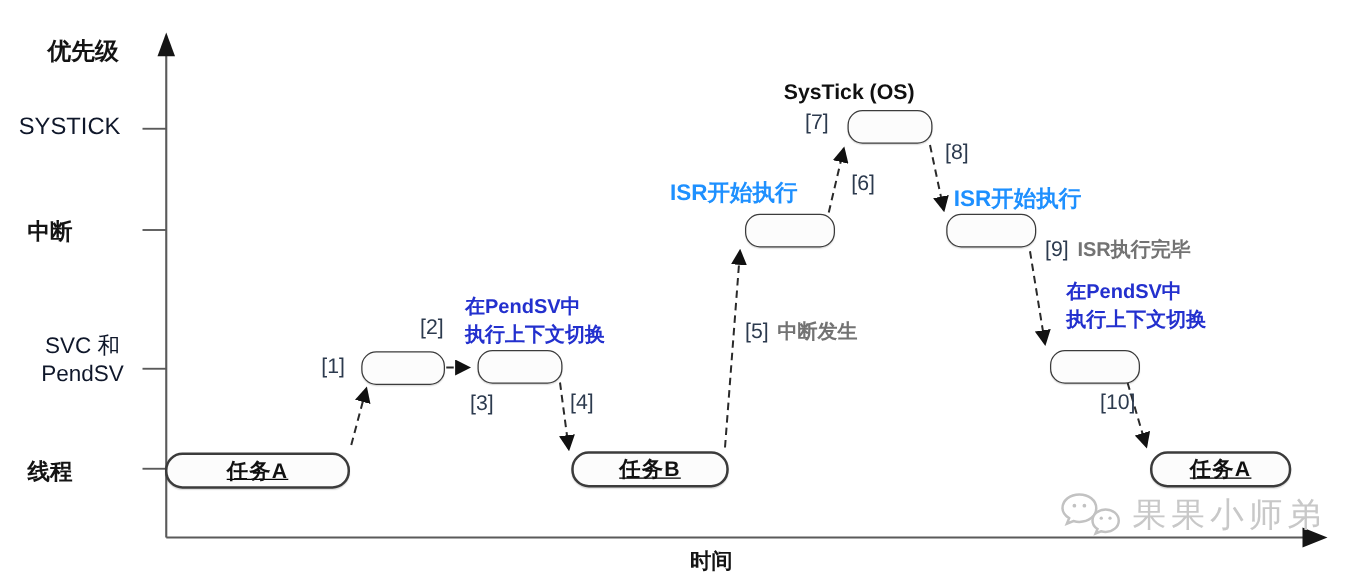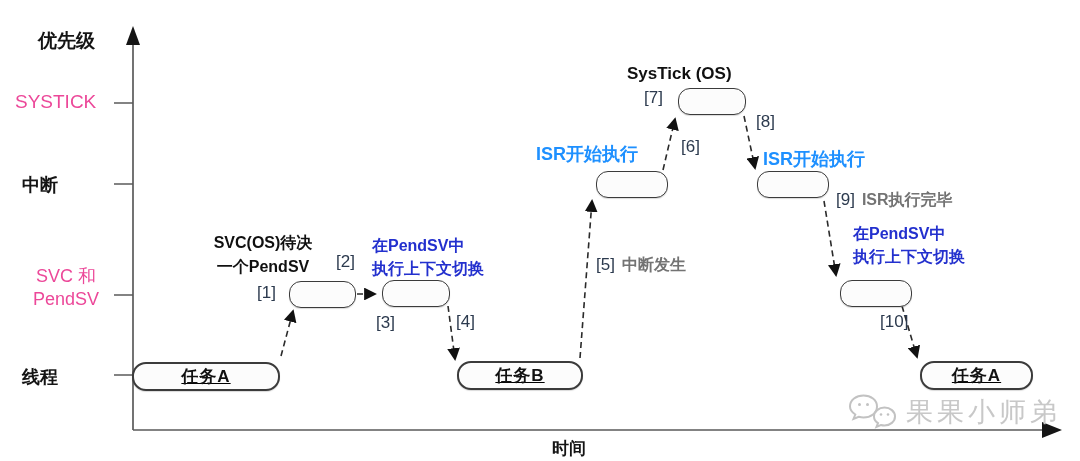--- a/index.html
+++ b/index.html
@@ -10,21 +10,21 @@
   .stage svg.wires{position:absolute;left:0;top:0;z-index:1;}
   .abs{position:absolute;z-index:2;}
   .box{
     position:absolute;z-index:3;background:#fcfcfc;border:2px solid #3b3b3b;
     border-radius:14px;display:flex;align-items:center;justify-content:center;
     box-sizing:border-box;box-shadow:0 1px 1px rgba(0,0,0,0.15);text-decoration:underline;
   }
   .box.small{border-width:1.7px;border-radius:12px;}
   .box-label{font-weight:bold;font-size:17px;color:#111;letter-spacing:1px;}
   .ylab-bold{font-weight:bold;font-size:18px;color:#141414;}
-  .ylab-gray{font-size:19px;color:#ec4899;}
+  .ylab-gray{font-size:19px;color:#0f172a;}
   .step{
     position:absolute;z-index:4;font-size:17px;color:#2c3a4e;
     font-family:"Liberation Sans","DejaVu Sans",sans-serif;
   }
   .ann-black{position:absolute;z-index:4;font-weight:bold;font-size:16px;color:#101010;line-height:24px;}
   .ann-lightblue{position:absolute;z-index:4;font-weight:bold;font-size:18px;color:#1E90FF;}
   .ann-darkblue{position:absolute;z-index:4;font-weight:bold;font-size:16px;color:#2330CE;line-height:23px;}
   .composite{position:absolute;z-index:4;display:flex;gap:7px;align-items:baseline;white-space:nowrap;}
   .composite .num{font-size:17px;color:#2c3a4e;}
   .composite .txt{font-weight:bold;font-size:16px;color:#737373;}
@@ -88,24 +88,20 @@
     <span class="box-label">任务B</span>
   </div>
   <div class="box small" style="left:596px;top:171px;width:72px;height:27px;"></div>
   <div class="box small" style="left:678px;top:88px;width:68px;height:27px;"></div>
   <div class="box small" style="left:757px;top:171px;width:72px;height:27px;"></div>
   <div class="box small" style="left:840px;top:280px;width:72px;height:27px;"></div>
   <div class="box" style="left:920px;top:361px;width:113px;height:29px;">
     <span class="box-label">任务A</span>
   </div>
 
-  <div class="ann-black center" style="left:191px;top:231px;width:144px;">
-    <div>SVC(OS)待决</div>
-    <div>一个PendSV</div>
-  </div>
   <div class="ann-black" style="left:627px;top:62px;font-size:17px;">SysTick (OS)</div>
 
   <div class="ann-darkblue" style="left:372px;top:234px;">
     <div>在PendSV中</div>
     <div>执行上下文切换</div>
   </div>
   <div class="ann-darkblue" style="left:853px;top:222px;">
     <div>在PendSV中</div>
     <div>执行上下文切换</div>
   </div>

